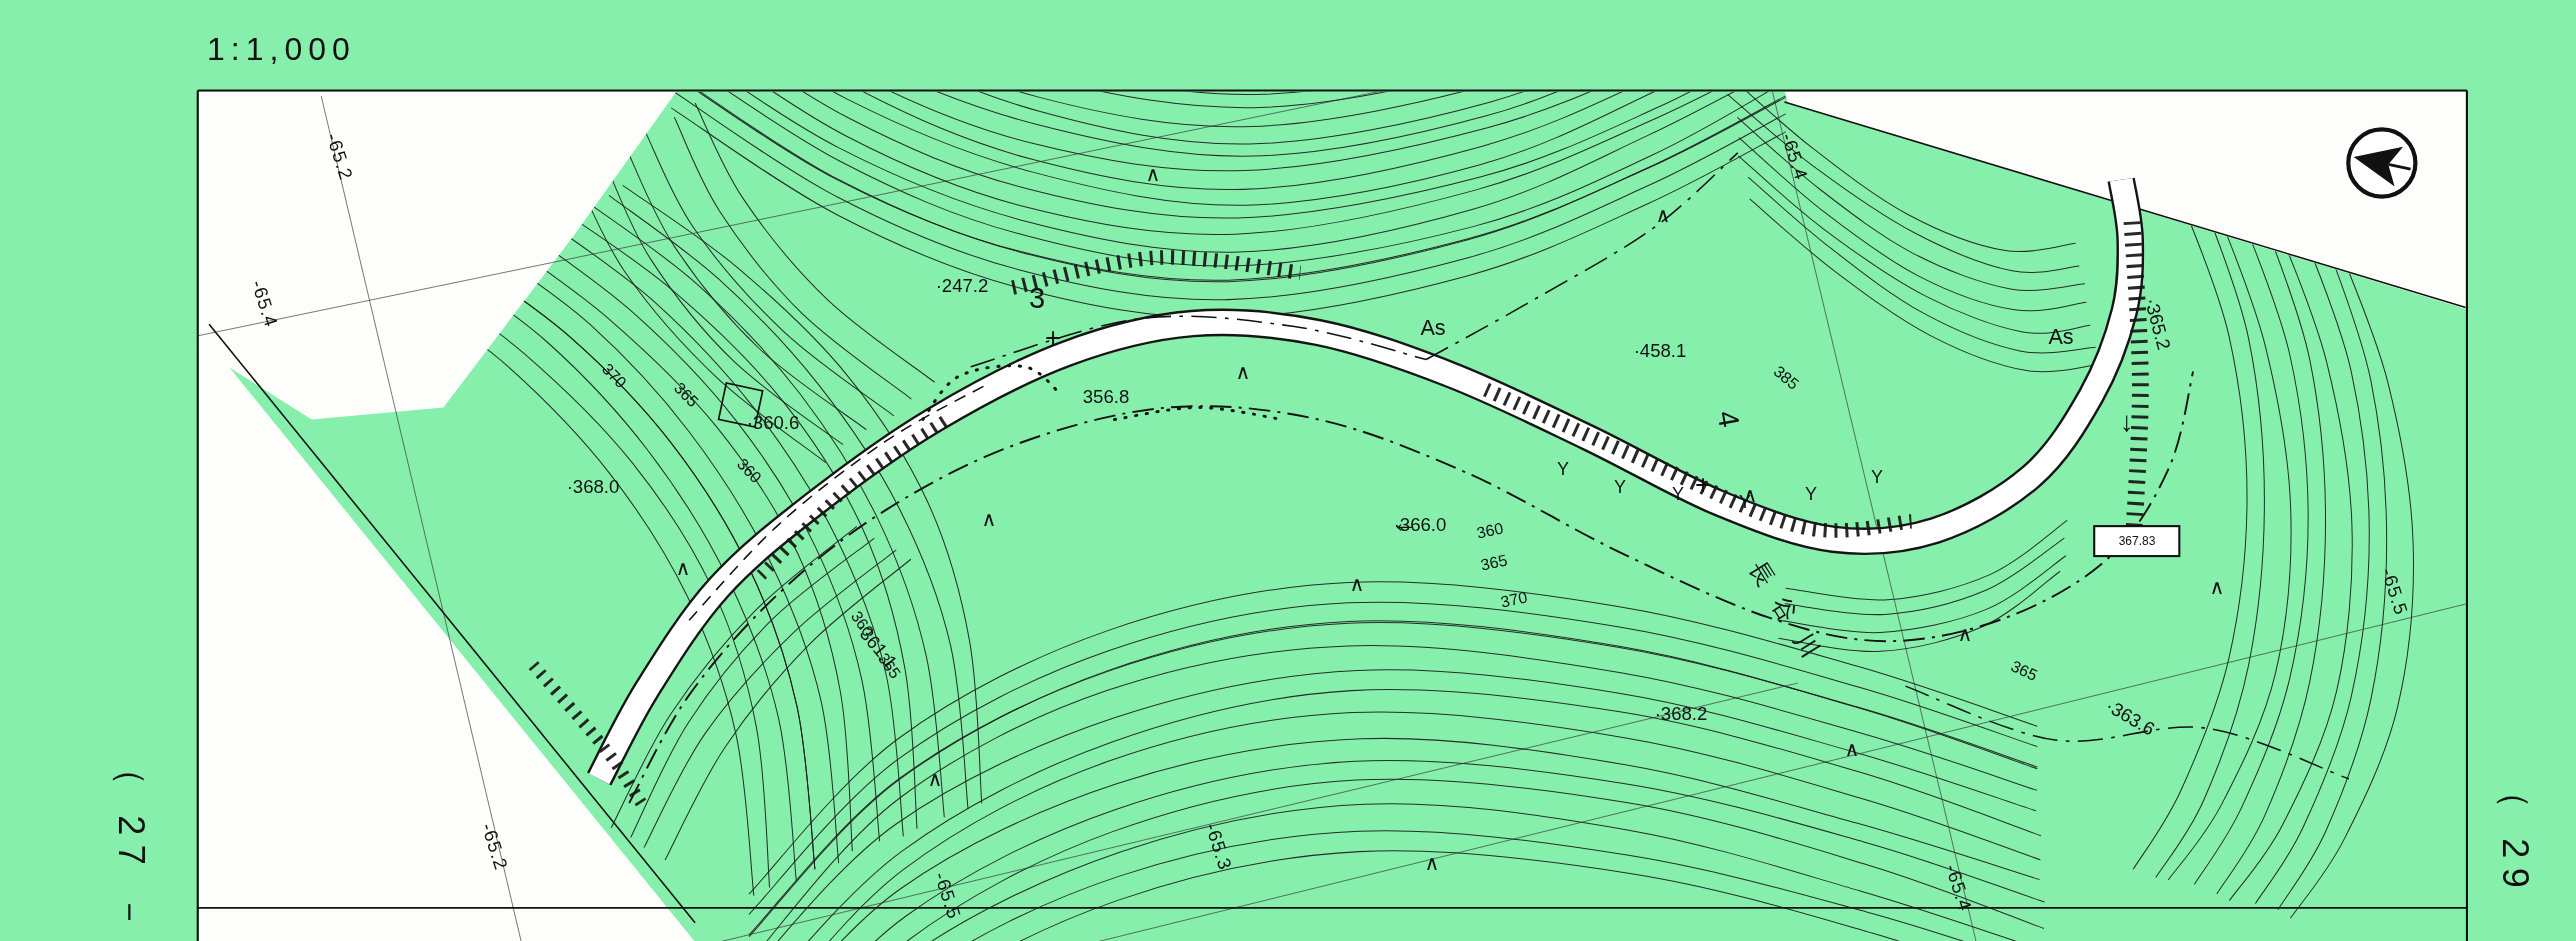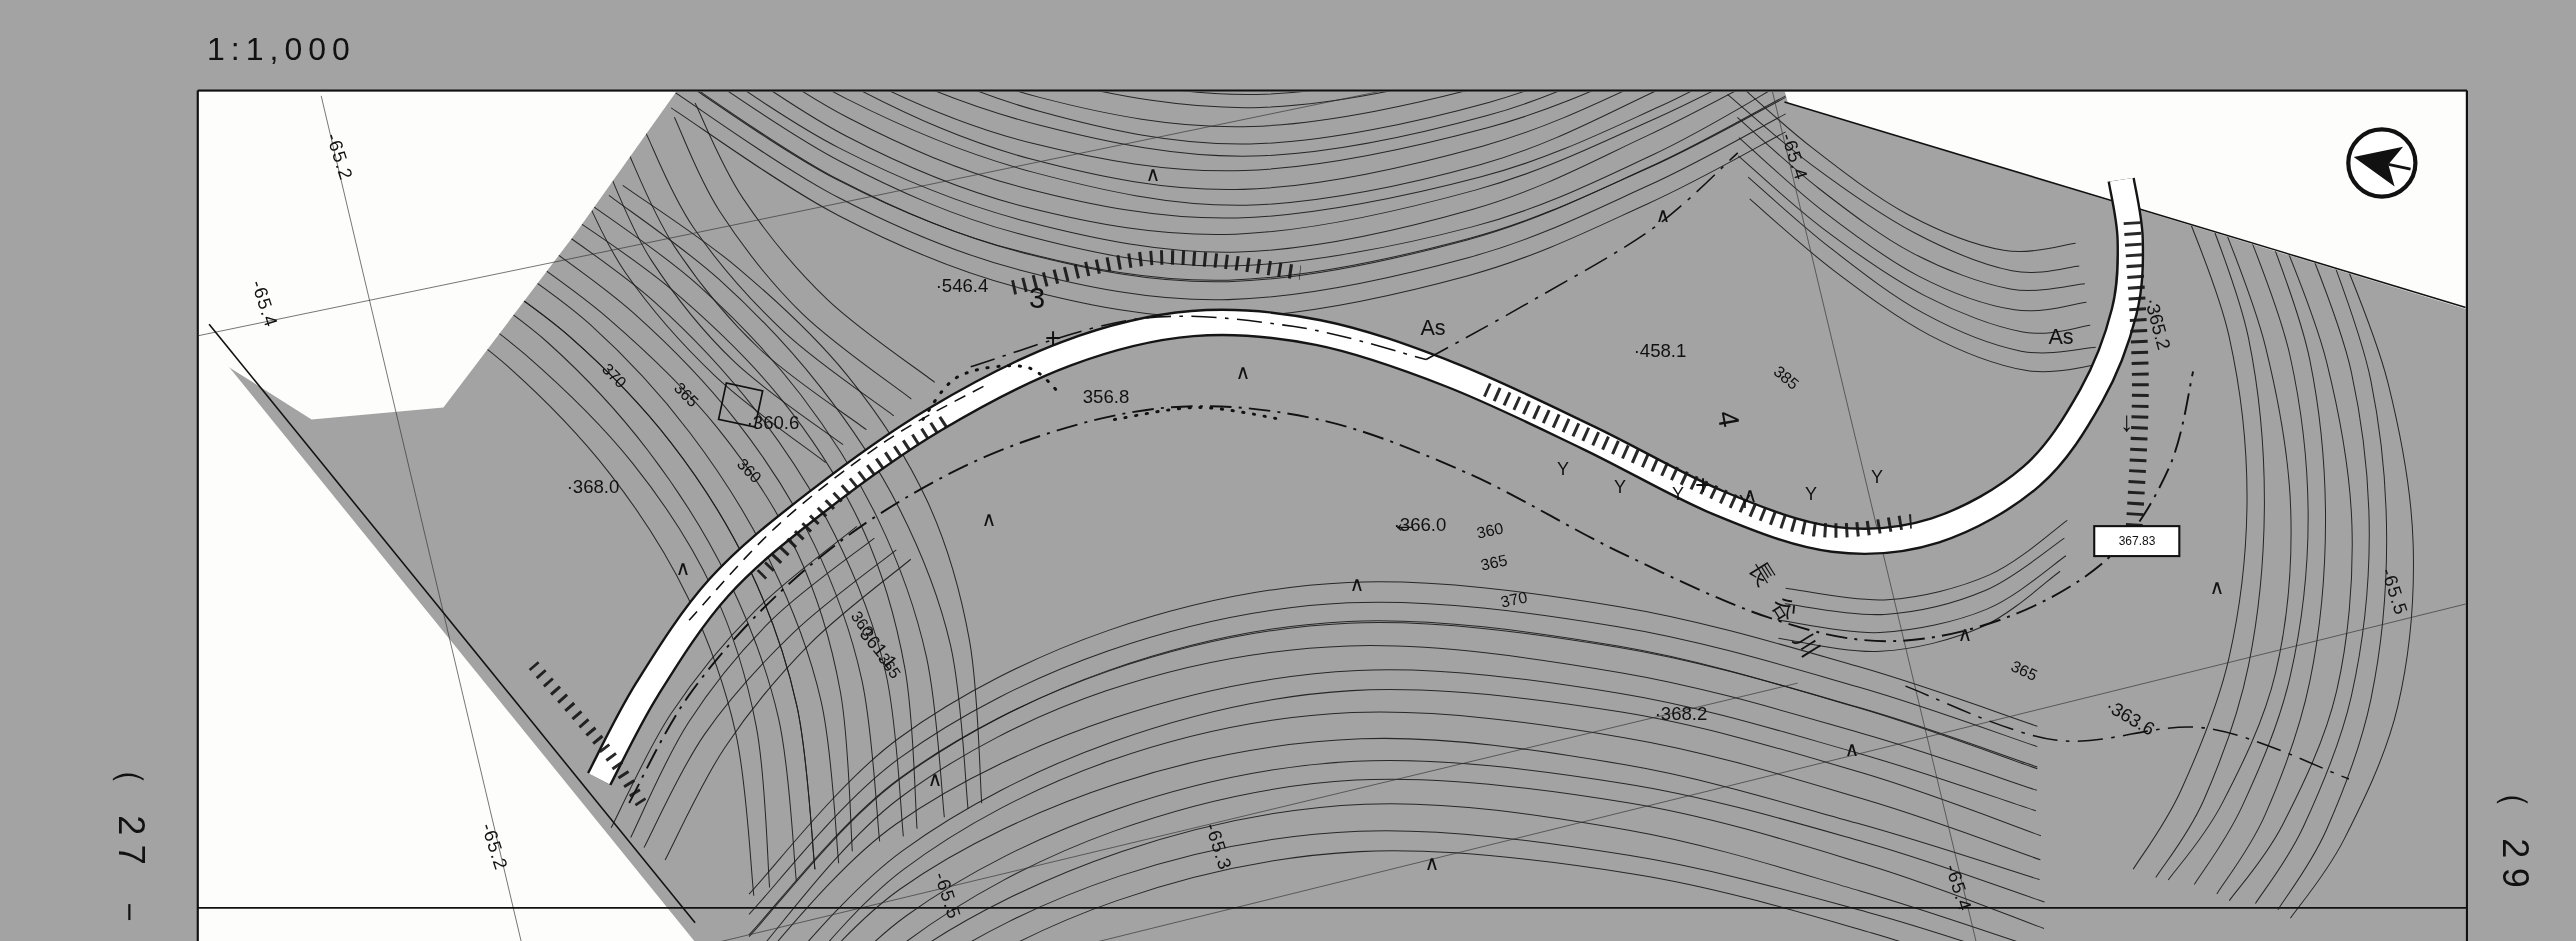--- a/index.html
+++ b/index.html
@@ -1,17 +1,17 @@
 <!DOCTYPE html>
 <html style="font-size:9.6px"><head>
 <meta charset="utf-8">
 <style>
   html,body{margin:0;padding:0;background:#fbfbf9;}
   #sheet{position:relative;width:2576px;height:942px;overflow:hidden;
-         font-family:"Liberation Sans","DejaVu Sans",sans-serif;color:#111;background:#a3a3a3;}
+         font-family:"Liberation Sans","DejaVu Sans",sans-serif;color:#111;background:#86efac;}
   #mapsvg{position:absolute;left:0;top:0;width:2576px;height:942px;}
   
   .hdr{position:absolute;white-space:nowrap;}
   #scale-note{left:207px;top:31px;font-size:32px;letter-spacing:6px;}
   #sheet-title{left:50%;top:15.6px;transform:translateX(-50%);font-size:55px;font-weight:bold;letter-spacing:18px;}
   #route-box{left:1986px;top:35px;font-size:35px;letter-spacing:3.6px;}
   #route-box .val{font-size:37px;letter-spacing:8.4px;}
   
   .edge-label{position:absolute;font-size:36px;letter-spacing:9.6px;white-space:nowrap;
               transform-origin:0 0;transform:rotate(90deg);}
@@ -179,21 +179,21 @@
     <g>
       <circle cx="3975" cy="272" r="56" fill="#ffffff" stroke="#111" stroke-width="7"></circle>
       <g transform="rotate(12 3975 272)">
         <path d="M3927,272 L4004,238 L3986,272 L4004,306 Z" fill="#111"></path>
         <line x1="3986" y1="272" x2="4024" y2="272" stroke="#111" stroke-width="5"></line>
       </g>
     </g>
   </svg>
 
   <div id="annotations">
-      <span class="mlabel spot" style="left: 962px; top: 286px; transform: translate(-50%, -50%) rotate(0deg);">·546.4</span>
+      <span class="mlabel spot" style="left: 962px; top: 286px; transform: translate(-50%, -50%) rotate(0deg);">·247.2</span>
       <span class="mlabel spot" style="left: 773px; top: 423px; transform: translate(-50%, -50%) rotate(0deg);">·360.6</span>
       <span class="mlabel spot" style="left: 593px; top: 487px; transform: translate(-50%, -50%) rotate(0deg);">·368.0</span>
       <span class="mlabel spot" style="left: 1106px; top: 397px; transform: translate(-50%, -50%) rotate(0deg);">356.8</span>
       <span class="mlabel spot" style="left: 1660px; top: 351px; transform: translate(-50%, -50%) rotate(0deg);">·458.1</span>
       <span class="mlabel spot" style="left: 1420px; top: 525px; transform: translate(-50%, -50%) rotate(0deg);">·366.0</span>
       <span class="mlabel spot" style="left: 876px; top: 646px; transform: translate(-50%, -50%) rotate(50deg);">·361.1</span>
       <span class="mlabel spot" style="left: 1681px; top: 714px; transform: translate(-50%, -50%) rotate(0deg);">·368.2</span>
       <span class="mlabel spot" style="left: 2130px; top: 718px; transform: translate(-50%, -50%) rotate(30deg);">·363.6</span>
       <span class="mlabel spot" style="left: 2157px; top: 324px; transform: translate(-50%, -50%) rotate(75deg);">·365.2</span>
       <span class="mlabel contour" style="left: 614px; top: 376px; transform: translate(-50%, -50%) rotate(45deg);">370</span>

